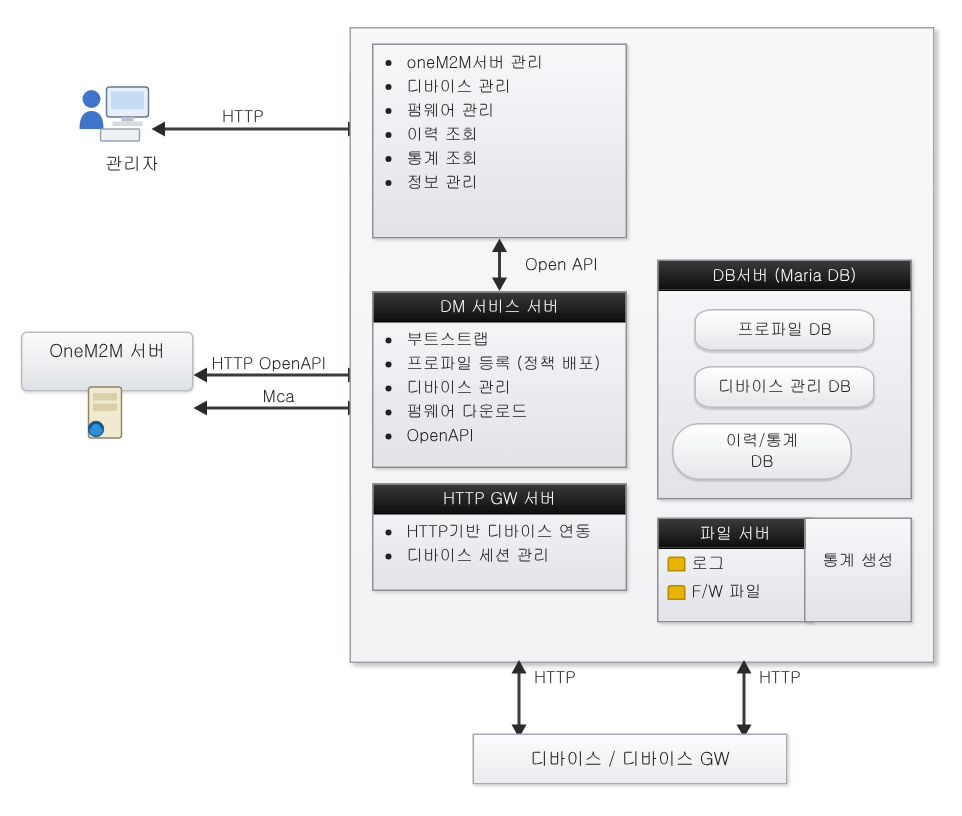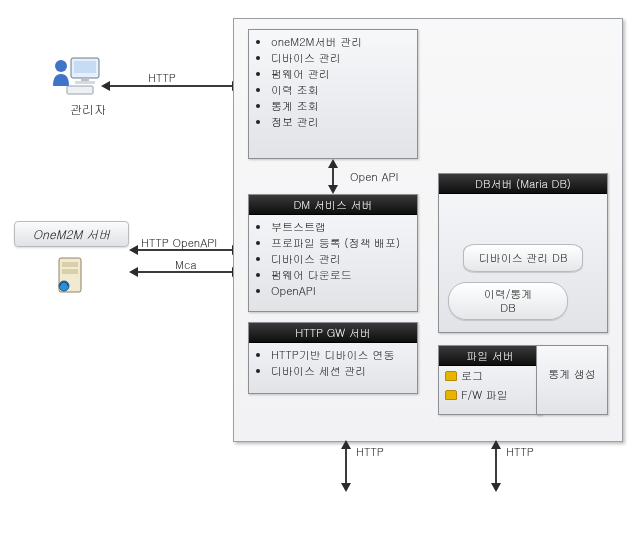--- a/index.html
+++ b/index.html
@@ -12,26 +12,25 @@
     color: #222;
     background: #fff;
     position: relative;
   }
   .stage { position: relative; width: 641px; height: 544px; }
 
   
   .admin-icon { position: absolute; left: 51px; top: 52px; width: 52px; height: 46px; }
   .admin-label { position: absolute; left: 54px; top: 100px; width: 52px; text-align: right; font-size: 12px; }
   .onem2m-box {
-    position: absolute; left: 14px; top: 221px; width: 115px; height: 26px;
+    position: absolute; left: 14px; top: 221px; width: 115px; height: 40px;
     border: 1px solid #bbb; border-radius: 4px;
     background: linear-gradient(#fafbfc, #dfe2e6);
     text-align: center; line-height: 24px; font-size: 12px;
     box-shadow: 0 1px 2px rgba(0,0,0,.15);
-    font-style: italic;
   }
   .onem2m-server-icon { position: absolute; left: 55px; top: 256px; width: 30px; height: 40px; }
 
   
   .container {
     position: absolute; left: 233px; top: 18px; width: 390px; height: 424px;
     border: 1px solid #9aa0a6;
     background: linear-gradient(#f8f8f9, #f2f2f4);
     box-shadow: 2px 2px 3px rgba(0,0,0,.25);
   }
@@ -169,20 +168,21 @@
     <div class="panel" style="left:14px; top:303px; width:170px; height:72px;">
       <div class="hdr">HTTP GW 서버</div>
       <ul>
         <li>HTTP기반 디바이스 연동</li>
         <li>디바이스 세션 관리</li>
       </ul>
     </div>
 
     <div class="panel db-panel" style="left:204px; top:154px; width:170px; height:160px;">
       <div class="hdr">DB서버 (Maria DB)</div>
+      <div class="db-cyl" style="left:24px; top:32px;">프로파일 DB</div>
       <div class="db-cyl" style="left:24px; top:70px;">디바이스 관리 DB</div>
       <div class="db-cyl" style="left:9px; top:108px; height:38px; white-space:pre-line;border-radius:18px;">이력/통계
 DB</div>
     </div>
 
     <div class="panel" style="left:204px; top:326px; width:104px; height:70px;">
       <div class="hdr">파일 서버</div>
       <div class="file-item">
           <span class="folder-icon"></span>
           <span>로그</span>
@@ -202,14 +202,15 @@
   <div class="vline" style="left:345px; top:442px; height:47px;"></div>
   <div class="arrU" style="left:341px; top:440px;"></div>
   <div class="arrD" style="left:341px; top:483px;"></div>
   <div class="conn-label" style="left:356px; top:444px;">HTTP</div>
 
   <div class="vline" style="left:495px; top:442px; height:47px;"></div>
   <div class="arrU" style="left:491px; top:440px;"></div>
   <div class="arrD" style="left:491px; top:483px;"></div>
   <div class="conn-label" style="left:506px; top:444px;">HTTP</div>
 
+  <div class="device-box">디바이스 / 디바이스 GW</div>
 
 </div>
 
 </body></html>

